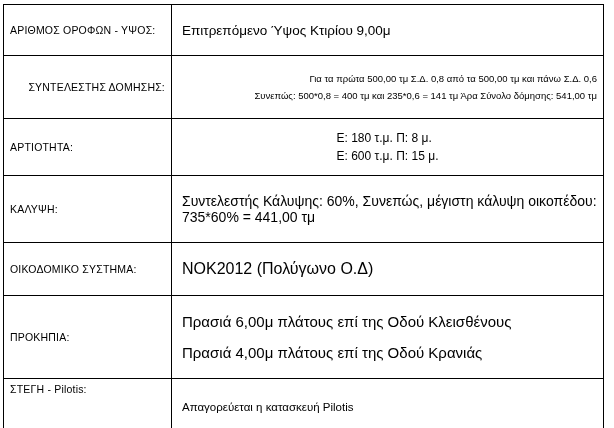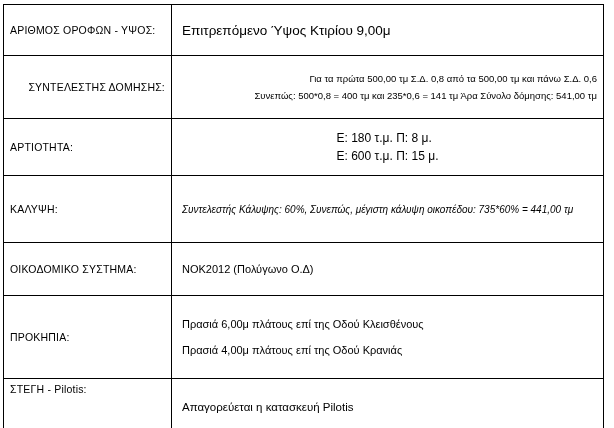--- a/index.html
+++ b/index.html
@@ -60,27 +60,27 @@
     font-size: 12px;
     text-align: center;
   }
   .r-artiotita .value .inner {
     display: inline-block;
     text-align: left;
   }
   .r-artiotita .line + .line { margin-top: 4px; }
 
   .r-kalypsi td { height: 58px; }
-  .r-kalypsi .value { font-size: 10px; padding-left: 10px; font-style: italic; }
+  .r-kalypsi .value { font-size: 14px; padding-left: 10px; }
 
   .r-system td { height: 44px; }
-  .r-system .value { font-size: 11px; padding-left: 10px; }
+  .r-system .value { font-size: 16px; padding-left: 10px; }
 
   .r-prokipia td { height: 74px; }
-  .r-prokipia .value { font-size: 11px; padding-left: 10px; }
+  .r-prokipia .value { font-size: 15px; padding-left: 10px; }
   .r-prokipia .line + .line { margin-top: 14px; }
 
   .r-stegi td { height: 48px; }
   .r-stegi .value { font-size: 11.5px; padding-left: 10px; }
   .r-stegi .label { vertical-align: top; padding-top: 4px; }
 </style>
 </head>
 <body>
 
 <div id="sheet">

